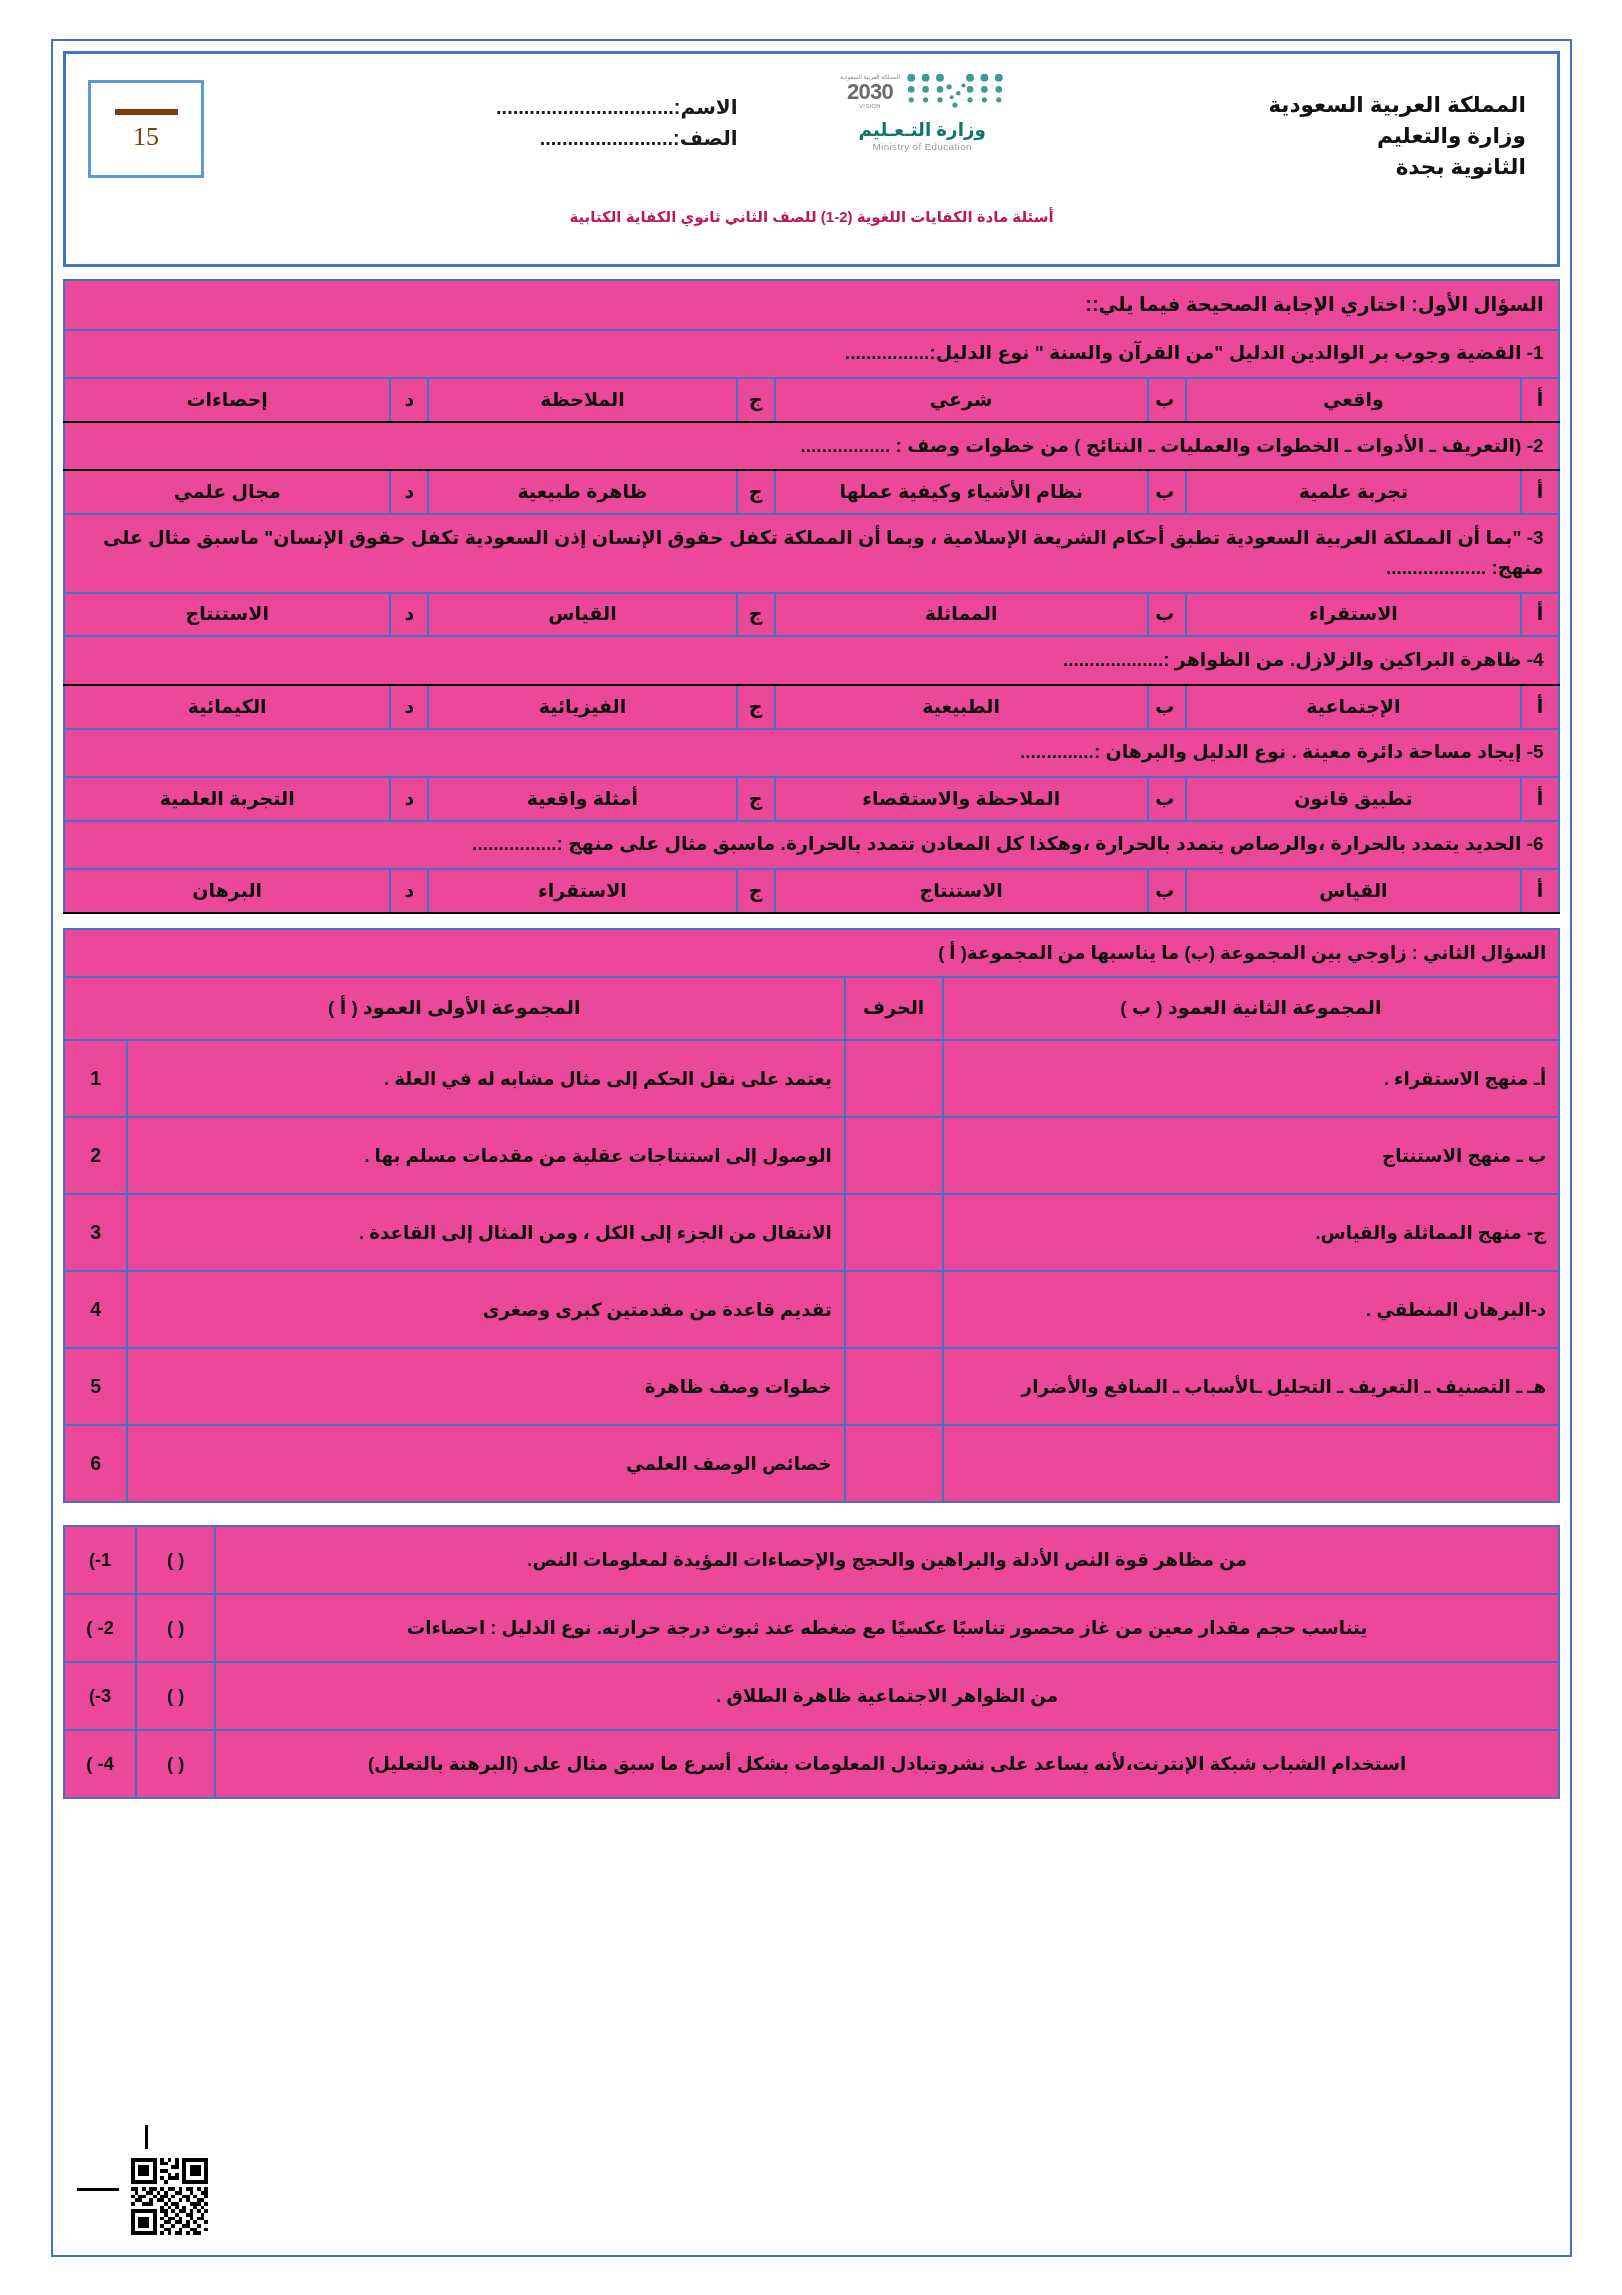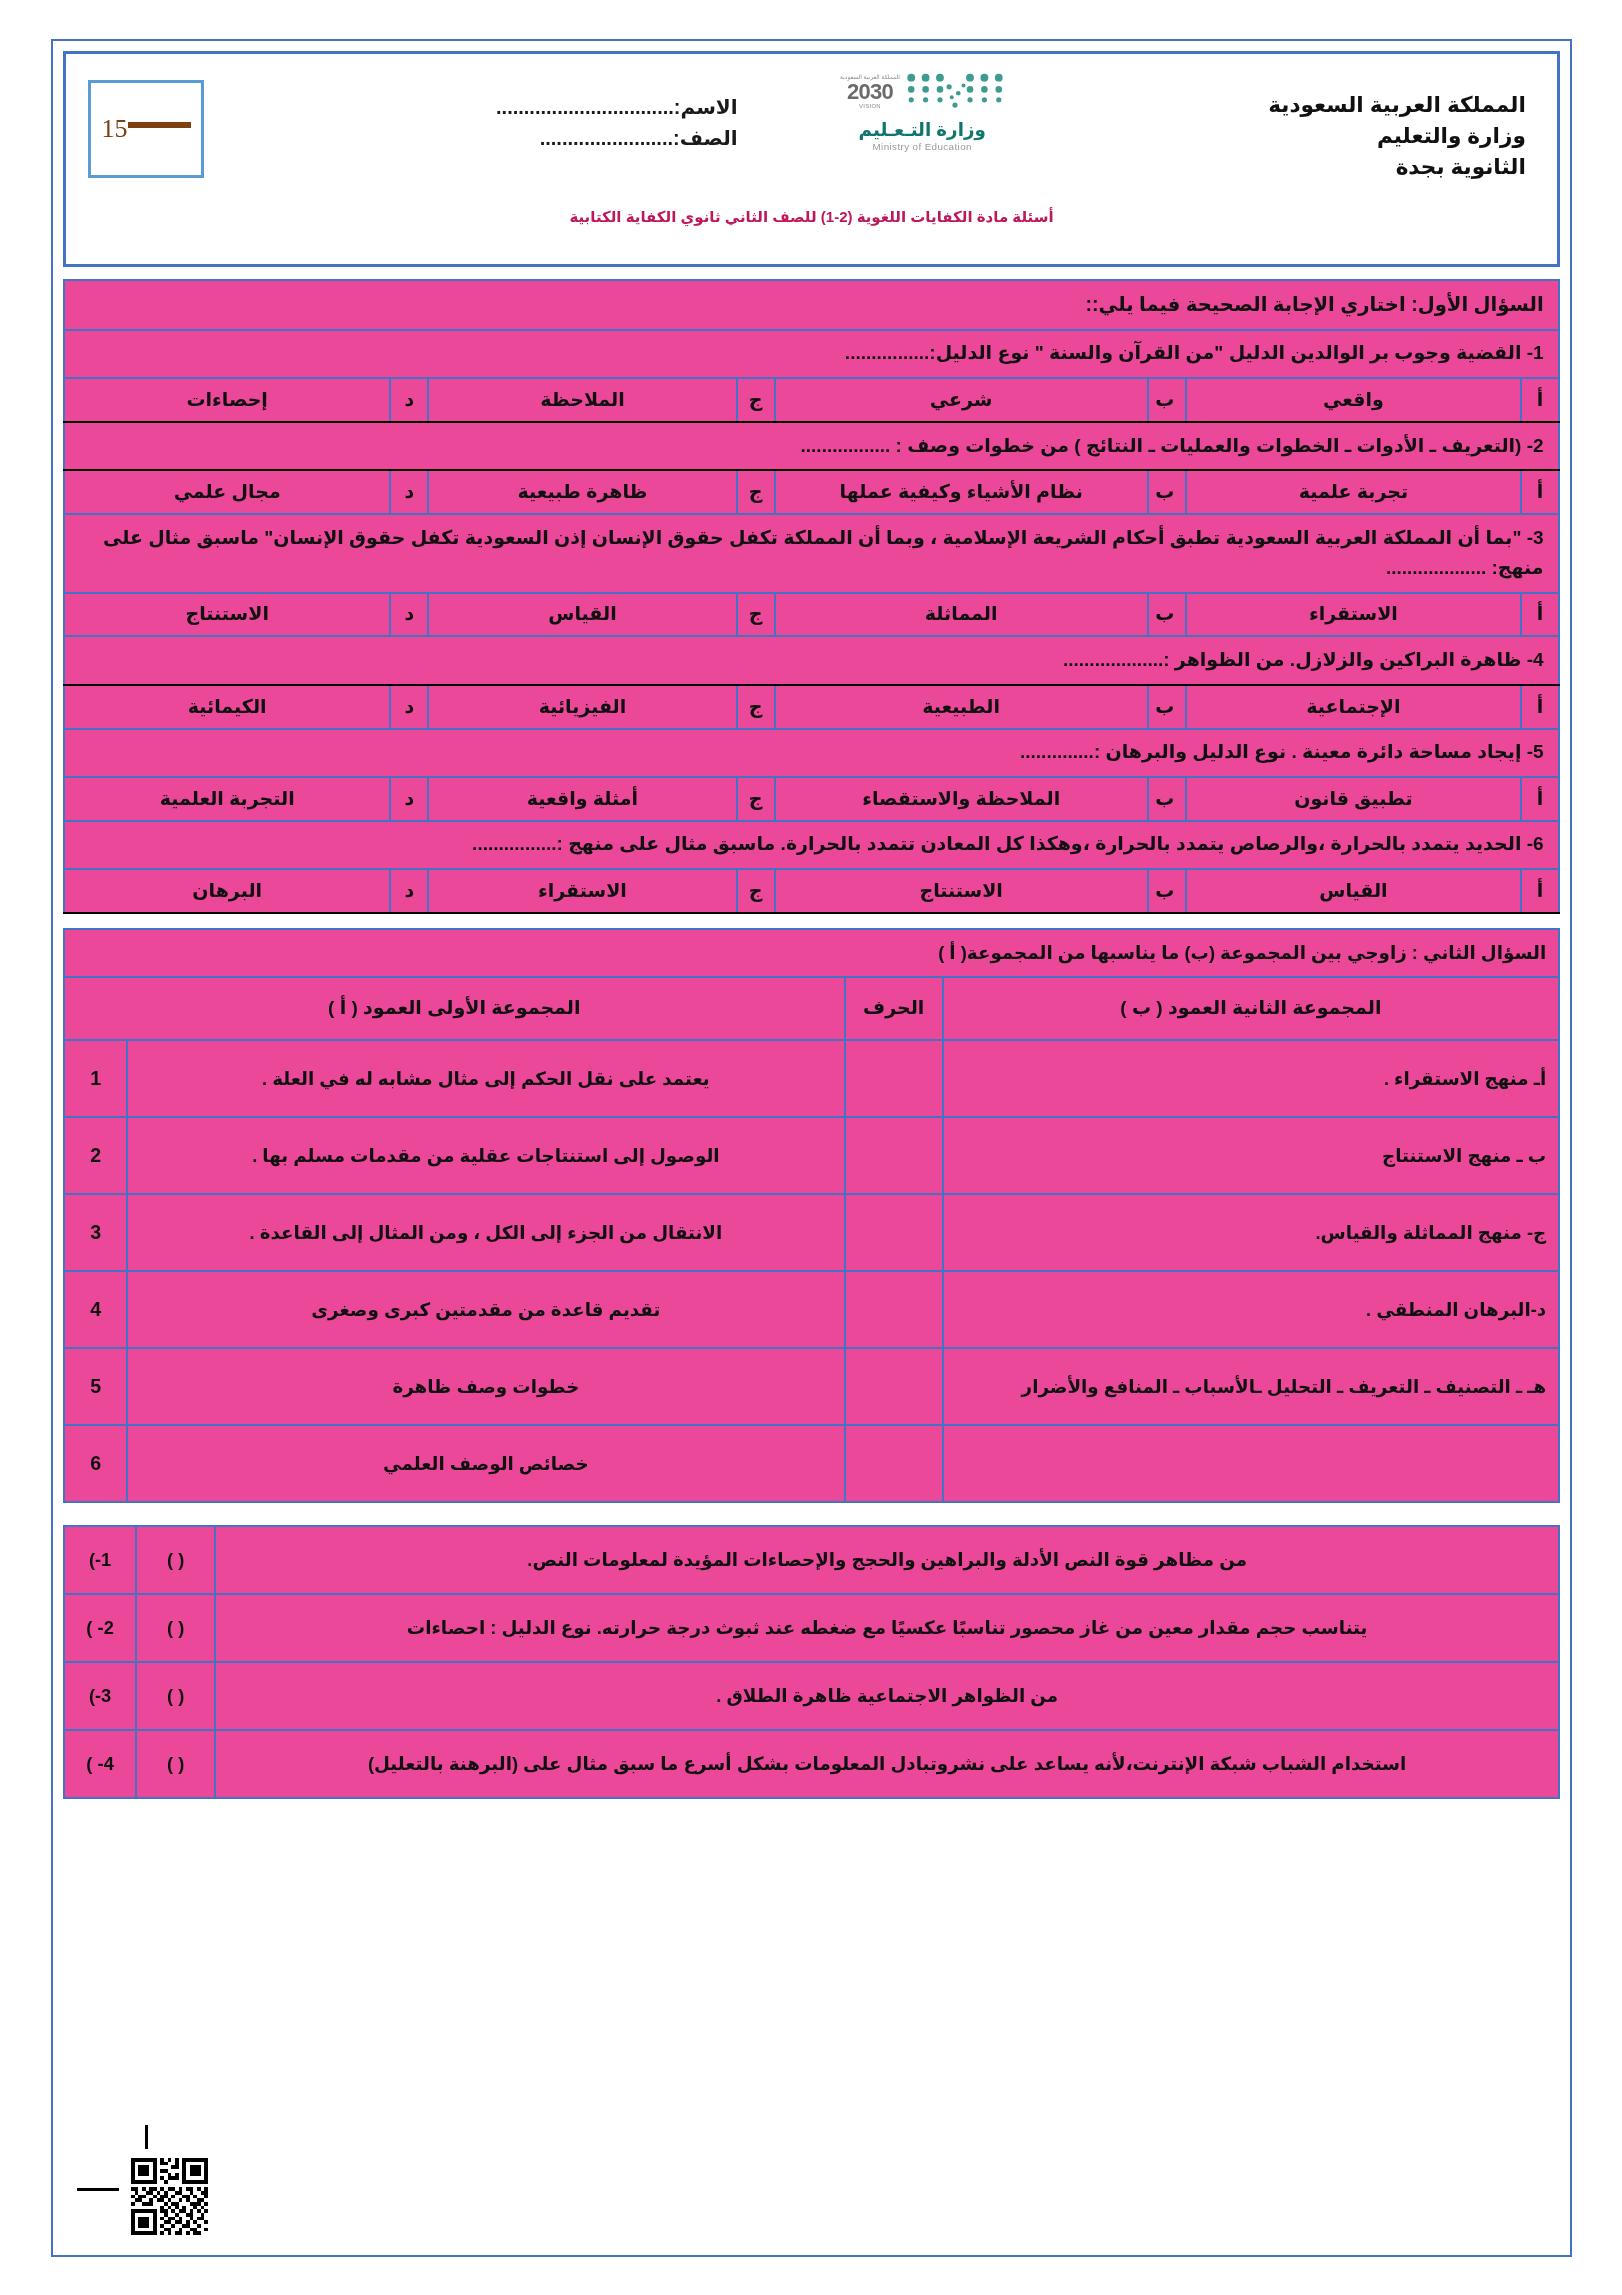--- a/index.html
+++ b/index.html
@@ -79,21 +79,21 @@
     letter-spacing: 1px;
   }
   .grade-box {
     flex: 0 0 116px;
     height: 98px;
     border: 3.3px solid #5B9BD5;
     box-sizing: border-box;
     margin-top: 11.8px;
     margin-right: 17px;
     display: flex;
-    flex-direction: row;
+    flex-direction: column;
     align-items: center;
     justify-content: center;
     background: #fff;
   }
   .grade-bar {
     width: 63px; height: 5.9px;
     background: #7B3F10;
     margin-bottom: 9.2px;
   }
   .grade-num {
@@ -176,21 +176,21 @@
   .spacer-34 { height: 22px; }
 
   
   .match-tbl td {
     font-size: 18.3px;
     padding: 9.2px 11.8px;
     line-height: 1.5;
   }
   .match-tbl .col-b { text-align: right; }
   .match-tbl .col-letter { width: 98px; }
-  .match-tbl .col-a { text-align: center; margin-top: 12px; }
+  .match-tbl .col-a { text-align: right; margin-top: 12px; }
   .match-tbl .col-idx { width: 63px; font-size: 19.6px; }
   .match-tbl .hdr td { text-align: center; font-size: 19px; height: 63px; }
   .match-row td { height: 77px; }
 
   
   .tf-tbl td { font-size: 18.3px; padding: 10.5px 13px; line-height: 1.55; }
   .tf-tbl .tf-text { text-align: center; }
   .tf-tbl .tf-paren { width: 79px; text-align: center; }
   .tf-tbl .tf-num { width: 72px; text-align: center; }
   .tf-row td { height: 68px; }

